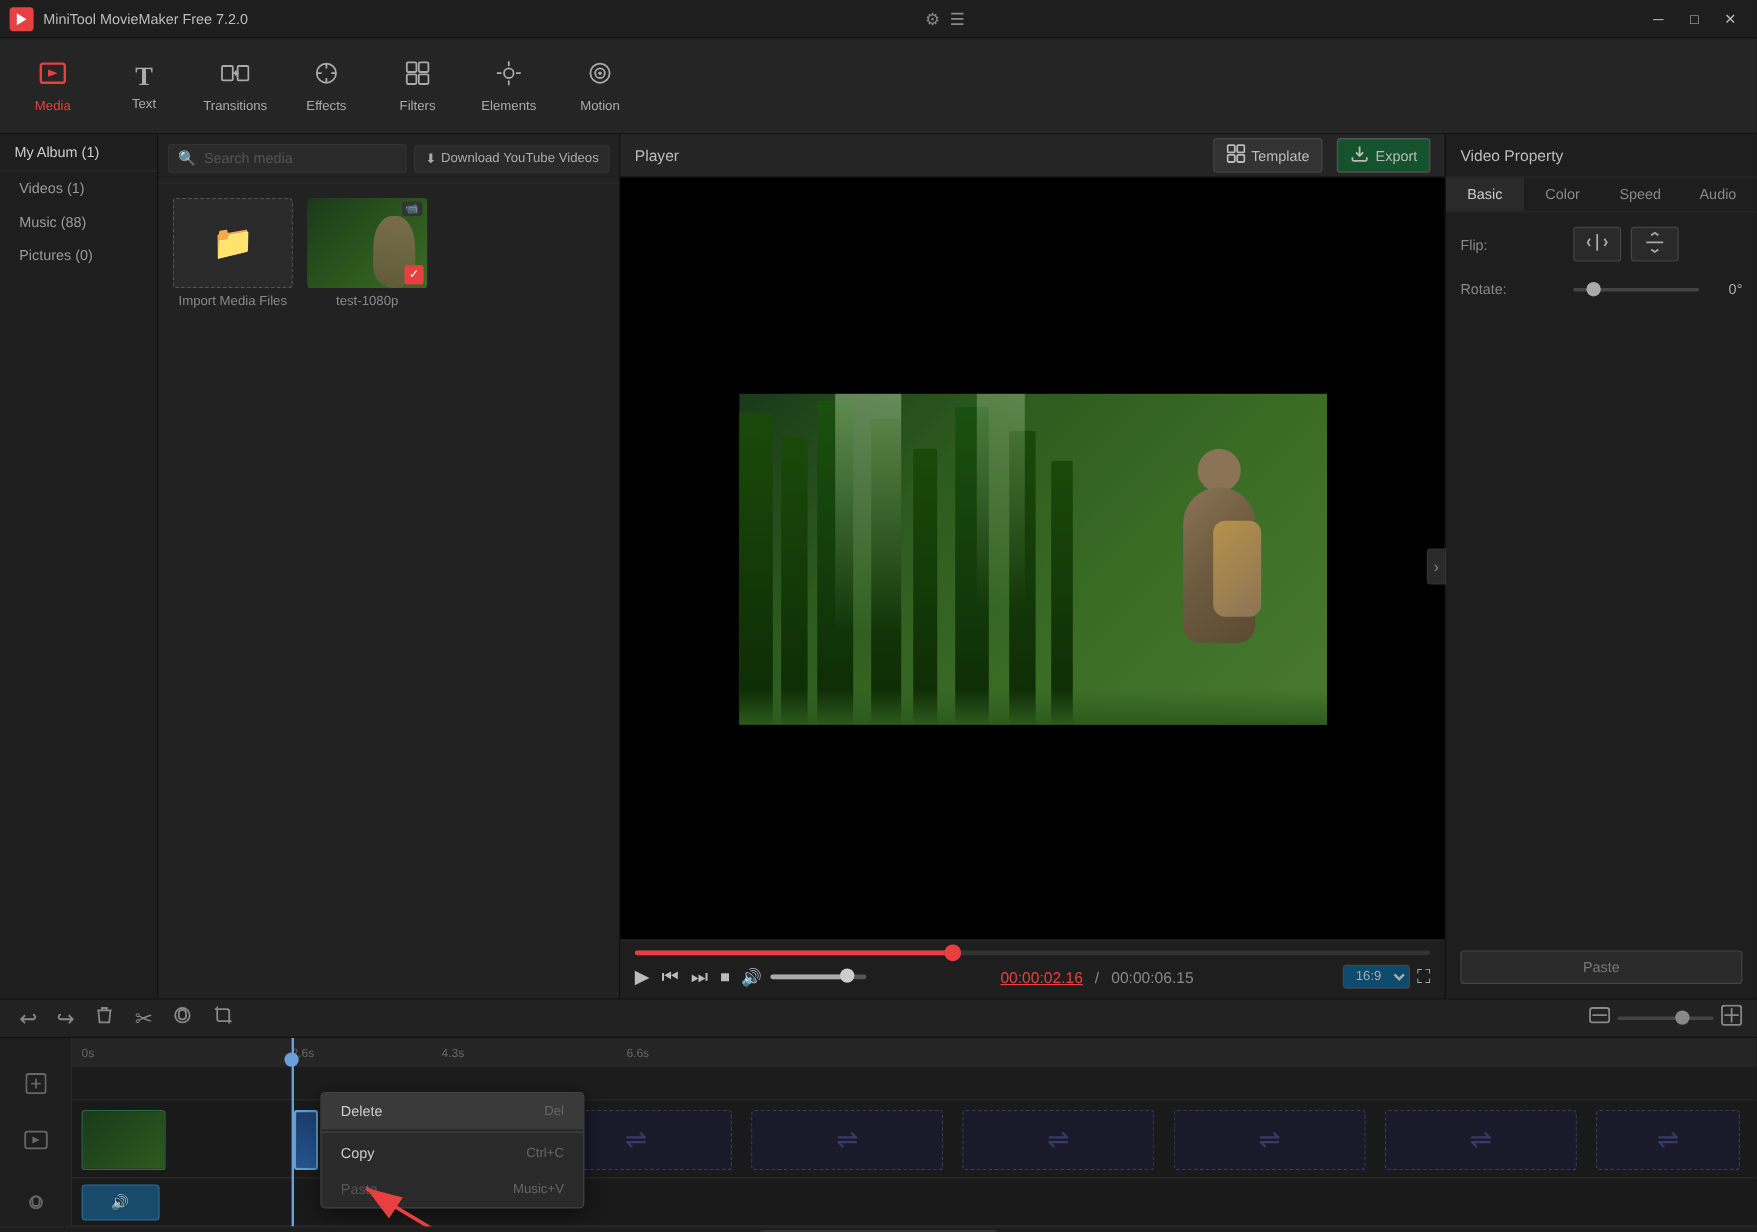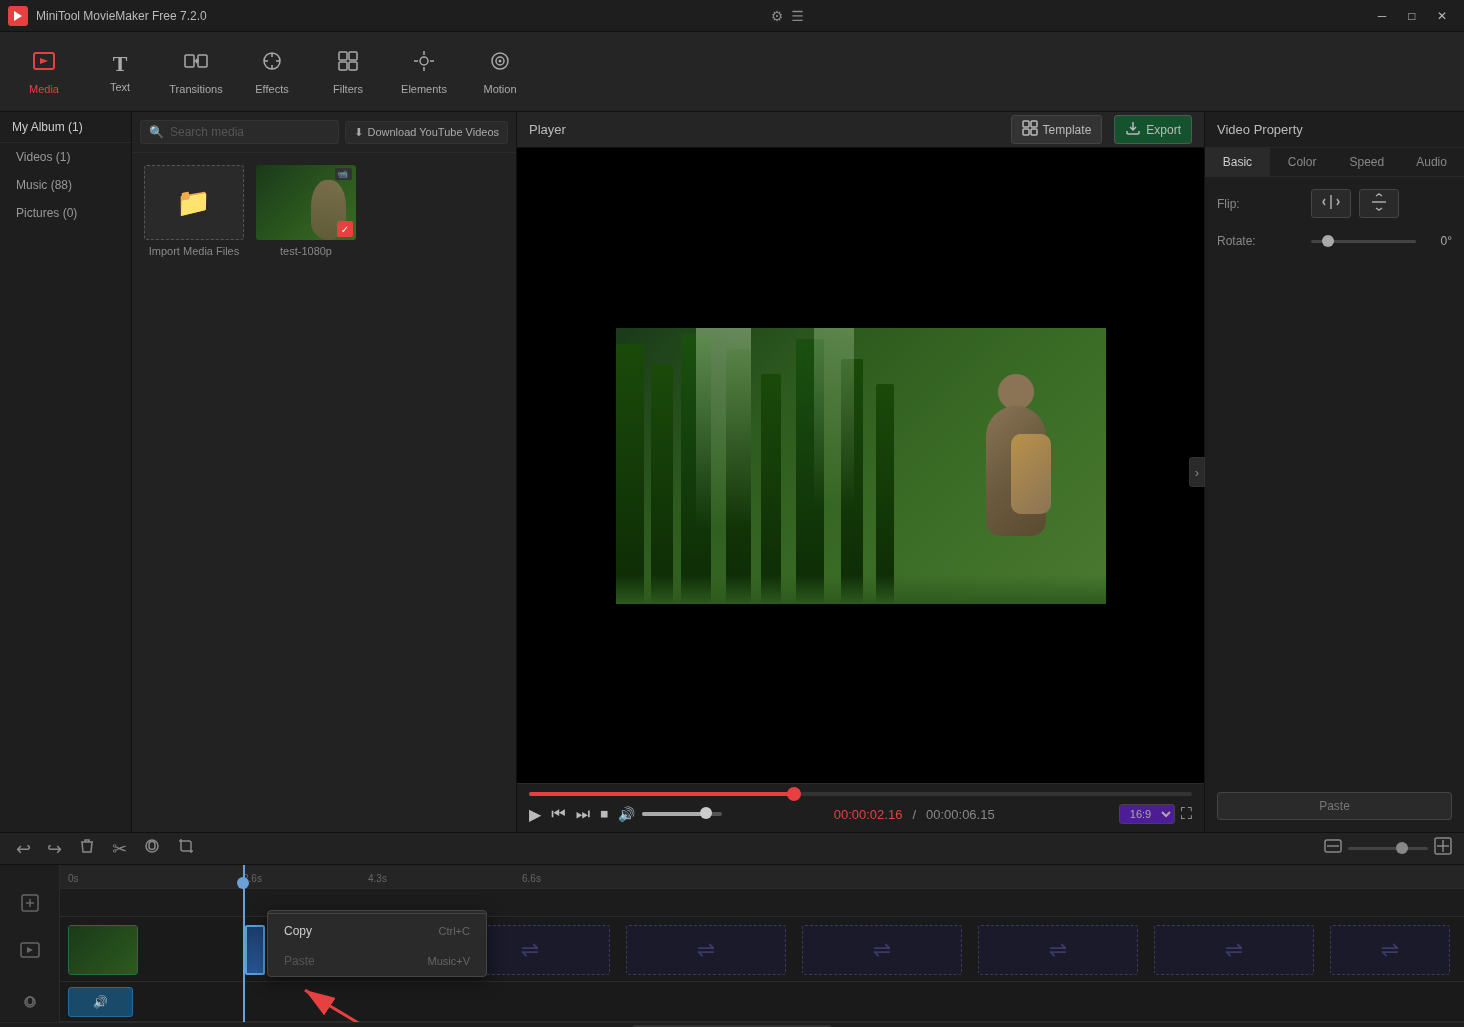--- a/index.html
+++ b/index.html
@@ -76,27 +76,27 @@
     }
     
     .tree { position: absolute; bottom: 0; background: linear-gradient(to bottom, #1a4a0a, #0d2a05); border-radius: 2px 2px 0 0; }
     #player-controls { padding: 8px 12px; background: #1e1e1e; border-top: 1px solid #2a2a2a; }
     #progress-bar { height: 4px; background: #333; border-radius: 2px; margin-bottom: 8px; position: relative; cursor: pointer; }
     #progress-fill { width: 40%; height: 100%; background: #e84040; border-radius: 2px; }
     #progress-thumb { position: absolute; top: -5px; left: 40%; width: 14px; height: 14px; background: #e84040; border-radius: 50%; transform: translateX(-50%); }
     #ctrl-row { display: flex; align-items: center; justify-content: space-between; }
     .ctrl-btns { display: flex; align-items: center; gap: 10px; }
     .ctrl-btn { background: none; border: none; color: #bbb; cursor: pointer; font-size: 16px; display: flex; align-items: center; }
-    .time-current { color: #e84040; }
+    .time-current { color: #e84040; text-decoration: underline; }
     .time-total { color: #888; }
     .vol-row { display: flex; align-items: center; gap: 6px; }
     .vol-slider { width: 80px; height: 4px; background: #555; border-radius: 2px; position: relative; cursor: pointer; }
     .vol-fill { width: 80%; height: 100%; background: #aaa; border-radius: 2px; }
     .vol-thumb { position: absolute; top: -5px; left: 80%; width: 12px; height: 12px; background: #ccc; border-radius: 50%; transform: translateX(-50%); }
-    .aspect-select { background: #4c1d95; border: 1px solid #444; color: #aaa; padding: 2px 6px; border-radius: 3px; font-size: 11px; cursor: pointer; margin-left: 12px; }
+    .aspect-select { background: #0c4a6e; border: 1px solid #444; color: #aaa; padding: 2px 6px; border-radius: 3px; font-size: 11px; cursor: pointer; margin-left: 12px; }
     .fullscreen-btn { background: none; border: none; color: #aaa; cursor: pointer; font-size: 16px; }
 
     
     #right-panel { width: 260px; background: #1e1e1e; border-left: 1px solid #111; display: flex; flex-direction: column; }
     #right-panel .panel-title { padding: 10px 12px; font-size: 13px; color: #bbb; border-bottom: 1px solid #2a2a2a; }
     .prop-tabs { display: flex; border-bottom: 1px solid #2a2a2a; }
     .prop-tab { flex: 1; text-align: center; padding: 7px 4px; font-size: 12px; cursor: pointer; color: #888; border: none; background: transparent; }
     .prop-tab.active { color: #ccc; background: #2a2a2a; }
     .prop-content { padding: 12px; flex: 1; }
     .prop-row { display: flex; align-items: center; margin-bottom: 16px; gap: 34px; }
@@ -523,20 +523,24 @@
         </div>
 
         <div style="position:relative;height:40px;border-bottom:1px solid #2a2a2a;">
           <div style="position:absolute;left:8px;top:5px;width:65px;height:30px;background:#1a4a6a;border:1px solid #2a6a9a;border-radius:3px;display:flex;align-items:center;justify-content:center;">
             <span style="color:#5a9fd8;font-size:12px;">🔊</span>
           </div>
         </div>
       </div>
 
       <div id="context-menu" style="position:absolute;left:207px;top:45px;background:#2a2a2a;border:1px solid #444;border-radius:4px;width:220px;z-index:100;box-shadow:0 4px 16px rgba(0,0,0,0.5);">
+        <div class="ctx-item highlighted" style="background:#3a3a3a;">
+          <span>Delete</span>
+          <span class="ctx-shortcut">Del</span>
+        </div>
         <div class="ctx-separator"></div>
         <div class="ctx-item">
           <span>Copy</span>
           <span class="ctx-shortcut">Ctrl+C</span>
         </div>
         <div class="ctx-item disabled">
           <span>Paste</span>
           <span class="ctx-shortcut">Music+V</span>
         </div>
       </div>

